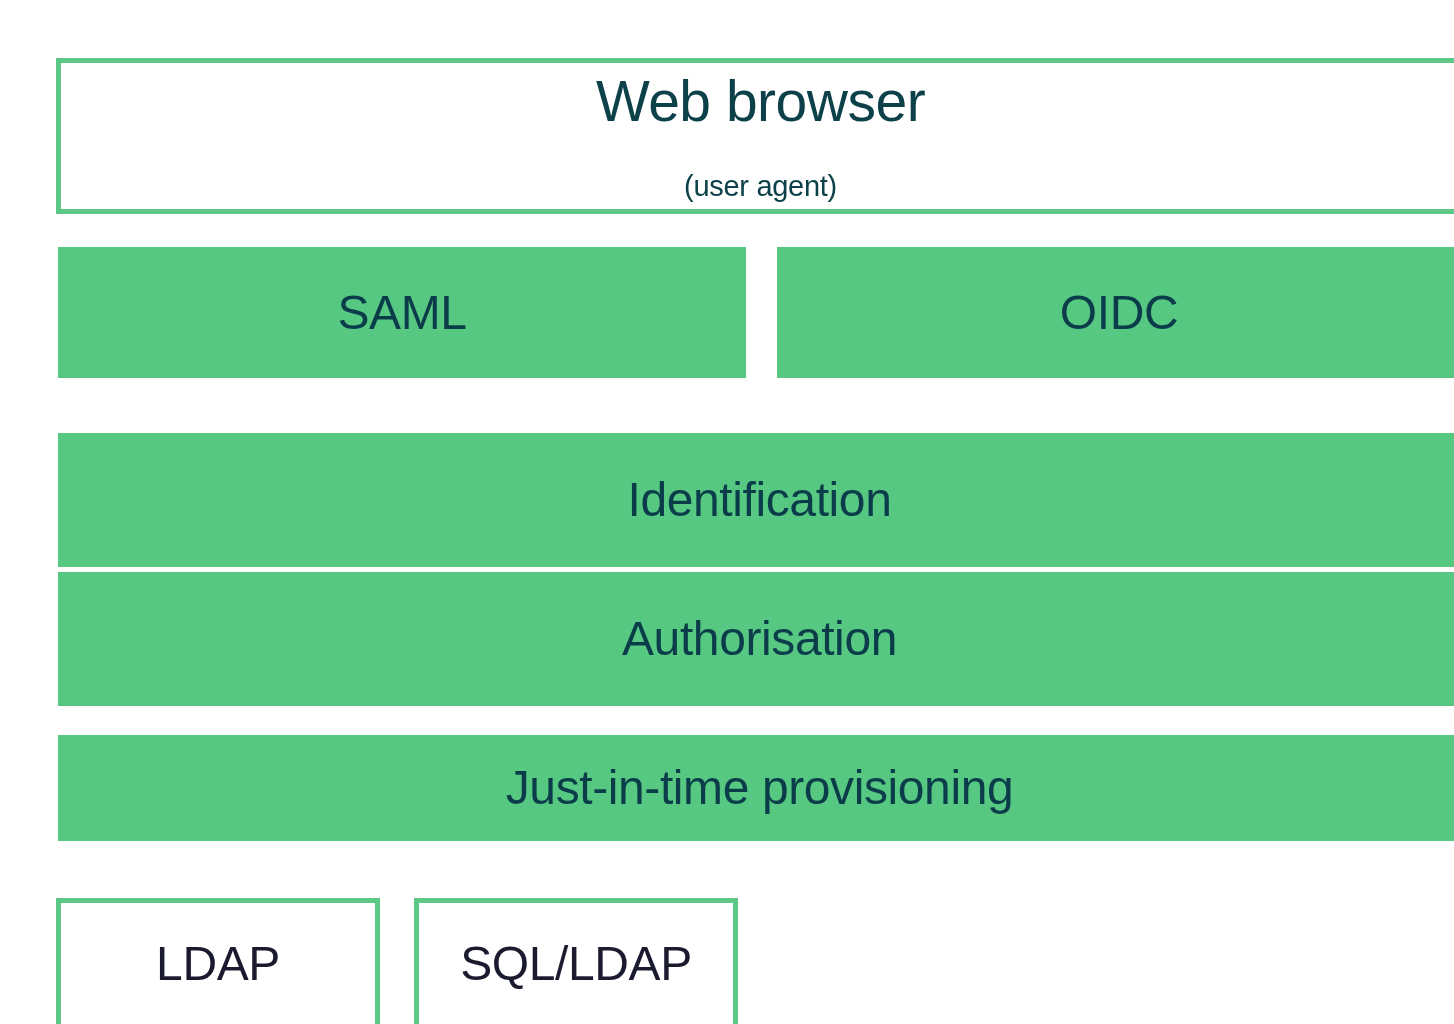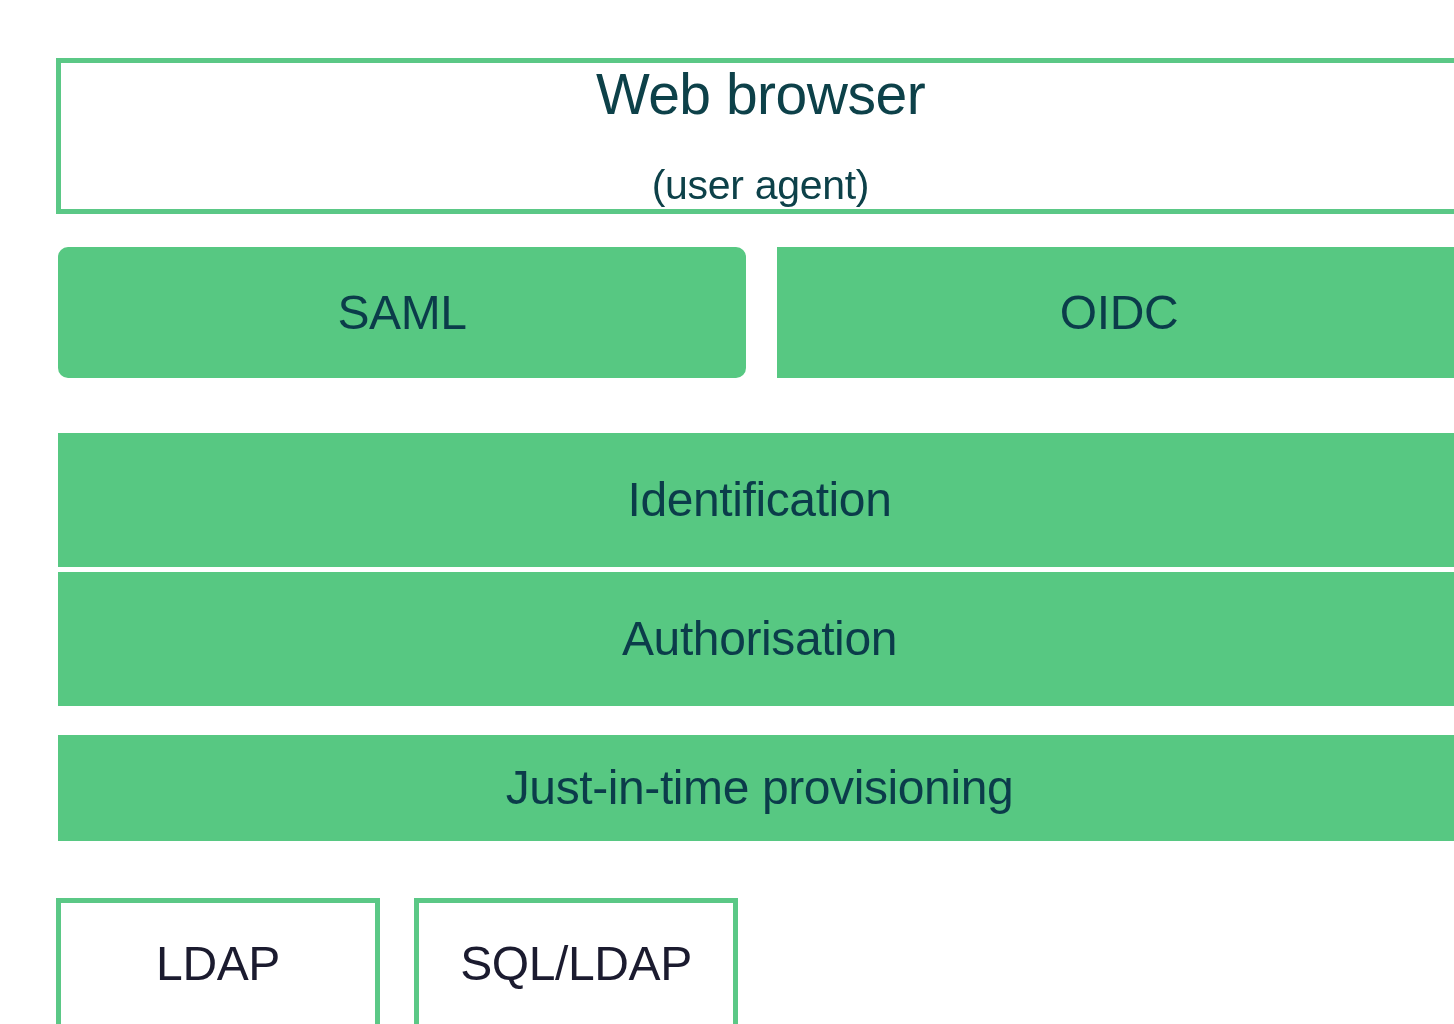--- a/index.html
+++ b/index.html
@@ -44,21 +44,21 @@
 
   
   .title-main {
     font-size: 57px;
     font-weight: 400;
     color: #0D4149;
     letter-spacing: -0.5px;
   }
 
   .title-sub {
-    font-size: 41px;
+    font-size: 29px;
     font-weight: 400;
     color: #0D4149;
     letter-spacing: -0.3px;
     margin-top: 4px;
   }
 
   .label-teal {
     font-size: 48px;
     font-weight: 400;
     color: #0B3C4A;
@@ -68,21 +68,21 @@
   .label-navy {
     font-size: 48px;
     font-weight: 400;
     color: #1B1B2F;
     letter-spacing: -0.4px;
   }
 
   
   #node-browser   { left: 24px;   top: 26px;  width: 1409px; height: 156px; }
 
-  #node-saml      { left: 26px;   top: 215px; width: 688px;  height: 131px; border-radius: 10px; }
+  #node-saml      { left: 26px;   top: 215px; width: 688px;  height: 131px; }
   #node-oidc      { left: 745px;  top: 215px; width: 684px;  height: 131px; }
 
   #node-identification { left: 26px; top: 375px; width: 1403px; height: 134px; margin-top: 26px; }
   #node-authorisation  { left: 26px; top: 540px; width: 1403px; height: 134px; }
   #node-jit            { left: 26px; top: 703px; width: 1403px; height: 106px; }
 
   #node-ldap      { left: 24px;   top: 866px; width: 324px;  height: 131px; }
   #node-sqljdbc   { left: 382px;  top: 866px; width: 324px;  height: 131px; }
   #node-rest      { left: 744px;  top: 866px; width: 323px;  height: 131px; }
   #node-file      { left: 1102px; top: 866px; width: 324px;  height: 131px; }

